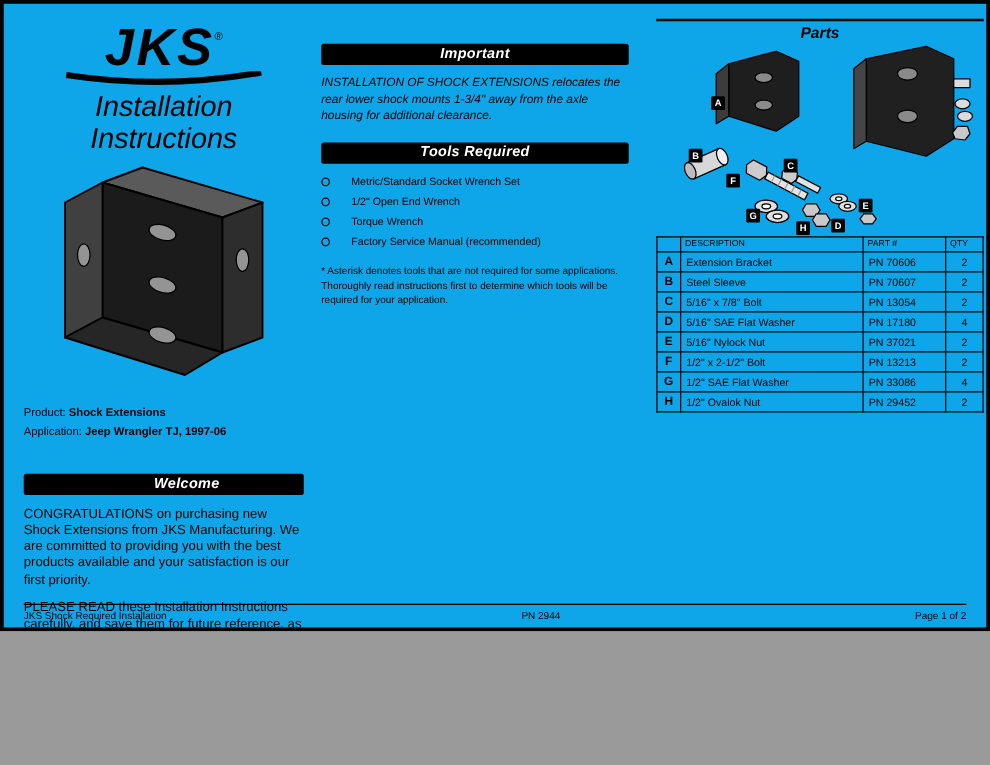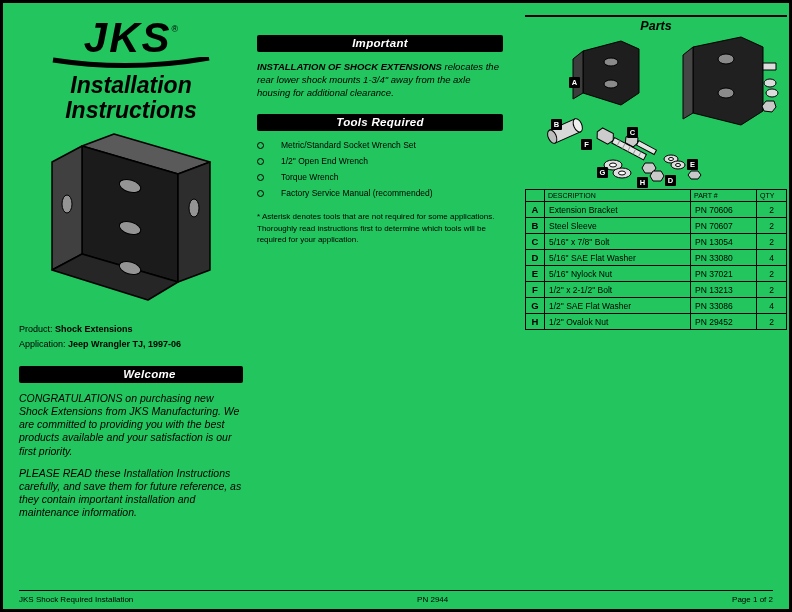--- a/index.html
+++ b/index.html
@@ -1,48 +1,48 @@
 <!DOCTYPE html>
 <html><head>
 <meta charset="utf-8">
 <style>
   * { margin:0; padding:0; box-sizing:border-box; }
   html,body { background:#9a9a9a; }
   .page {
-    position:relative; width:792px; height:612px; margin:0 auto;
-    background:#22c55e; border:3px solid #000; overflow:hidden;
+    position:relative; width:792px; height:505px; margin:0 auto;
+    background:#0ea5e9; border:3px solid #000; overflow:hidden;
     font-family:"Liberation Sans", sans-serif; color:#000;
   }
   .col { position:absolute; top:12px; }
   .col-left  { left:16px;  width:224px; }
   .col-mid   { left:254px; width:246px; }
   .col-right { left:522px; width:262px; }
 
   .bar {
     background:#000; color:#fff; font-weight:bold; font-style:italic;
     font-size:11.5px; text-align:center; padding:2px 0 3px; border-radius:2px;
     letter-spacing:.3px;
     margin-top:20px;
   }
 
   
   .logo-wrap { text-align:center; padding-top:2px; }
   .logo-text { font-size:42px; font-weight:bold; font-style:italic; letter-spacing:2px; line-height:1; }
   .logo-reg  { font-size:9px; vertical-align:20px; }
   .logo-swoosh { display:block; margin:-2px auto 0; }
-  .doc-title { text-align:center; font-size:23px; font-weight:bold; font-style:italic; line-height:1.07; margin-top:4px; }
+  .doc-title { text-align:center; font-size:23px; font-weight:normal; font-style:italic; line-height:1.07; margin-top:4px; }
   .product-figure { text-align:center; margin-top:8px; }
   .product-info { margin-top:4px; font-size:9px; line-height:1.6; }
   .product-info .val { font-weight:bold; }
-  .welcome-bar { margin-top:15px;padding-left:37px; }
-  .body-text { font-size:10.5px; line-height:1.25; margin-top:9px;font-style:italic; }
+  .welcome-bar { margin-top:27px;padding-left:37px; }
+  .body-text { font-size:10.5px; line-height:1.25; margin-top:9px; }
 
   
   .important-text { font-size:9.5px; font-style:italic; line-height:1.38; margin-top:8px; }
-  .important-text .lead { font-weight:bold; }
+  .important-text .lead { font-weight:normal; }
   .tools-bar { margin-top:15px; }
   .tools-list { list-style:none; margin-top:9px; }
   .tools-list li { display:flex; align-items:center; gap:17px; font-size:8.5px; margin-bottom:6px; }
   .bullet { width:7px; height:7px; border:1.4px solid #000; border-radius:50%; flex:0 0 auto; }
   .tools-note { font-size:8px; line-height:1.42; margin-top:13px; }
 
   
   .parts-header { border-top:2px solid #000; text-align:center; font-weight:bold; font-style:italic; font-size:12.5px; padding-top:2px; }
   .parts-diagram { position:relative; height:152px; margin-top:2px; }
   .part-callout {
@@ -244,21 +244,21 @@
         </tr>
         <tr>
           <td class="key">C</td>
           <td>5/16" x 7/8" Bolt</td>
           <td class="part">PN 13054</td>
           <td class="qty">2</td>
         </tr>
         <tr>
           <td class="key">D</td>
           <td>5/16" SAE Flat Washer</td>
-          <td class="part">PN 33080</td>
+          <td class="part">PN 17180</td>
           <td class="qty">4</td>
         </tr>
         <tr>
           <td class="key">E</td>
           <td>5/16" Nylock Nut</td>
           <td class="part">PN 37021</td>
           <td class="qty">2</td>
         </tr>
         <tr>
           <td class="key">F</td>

